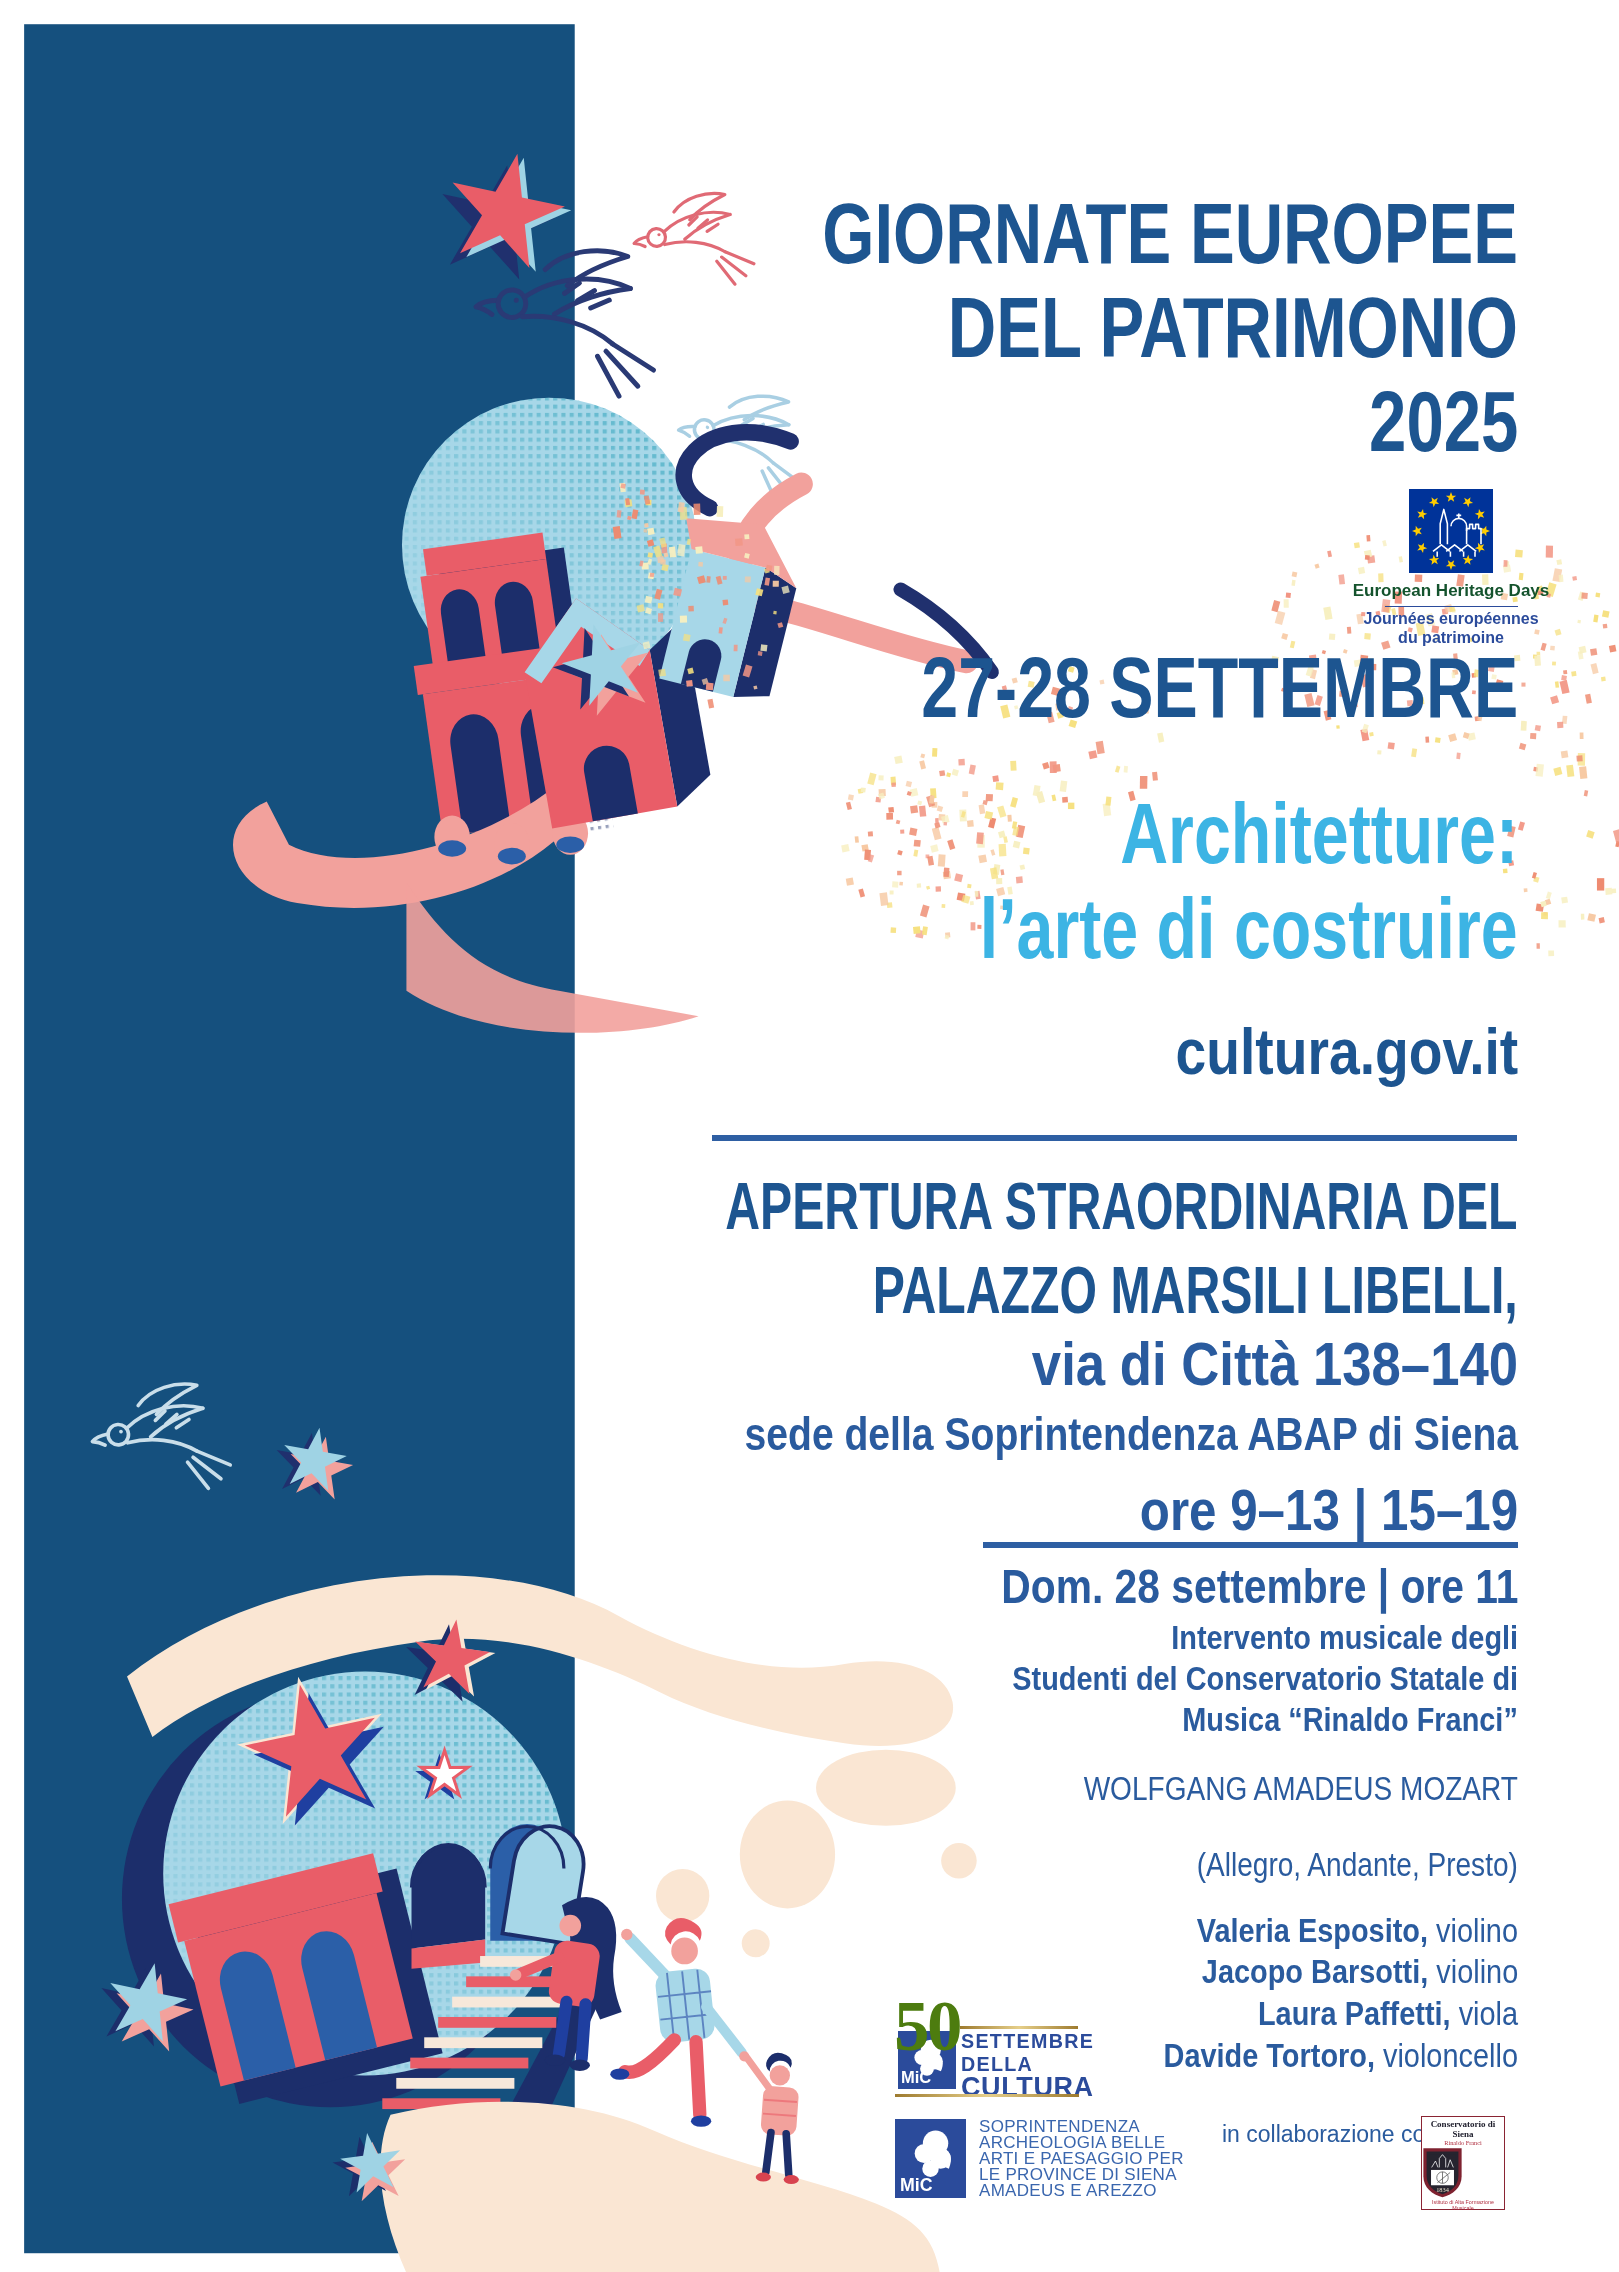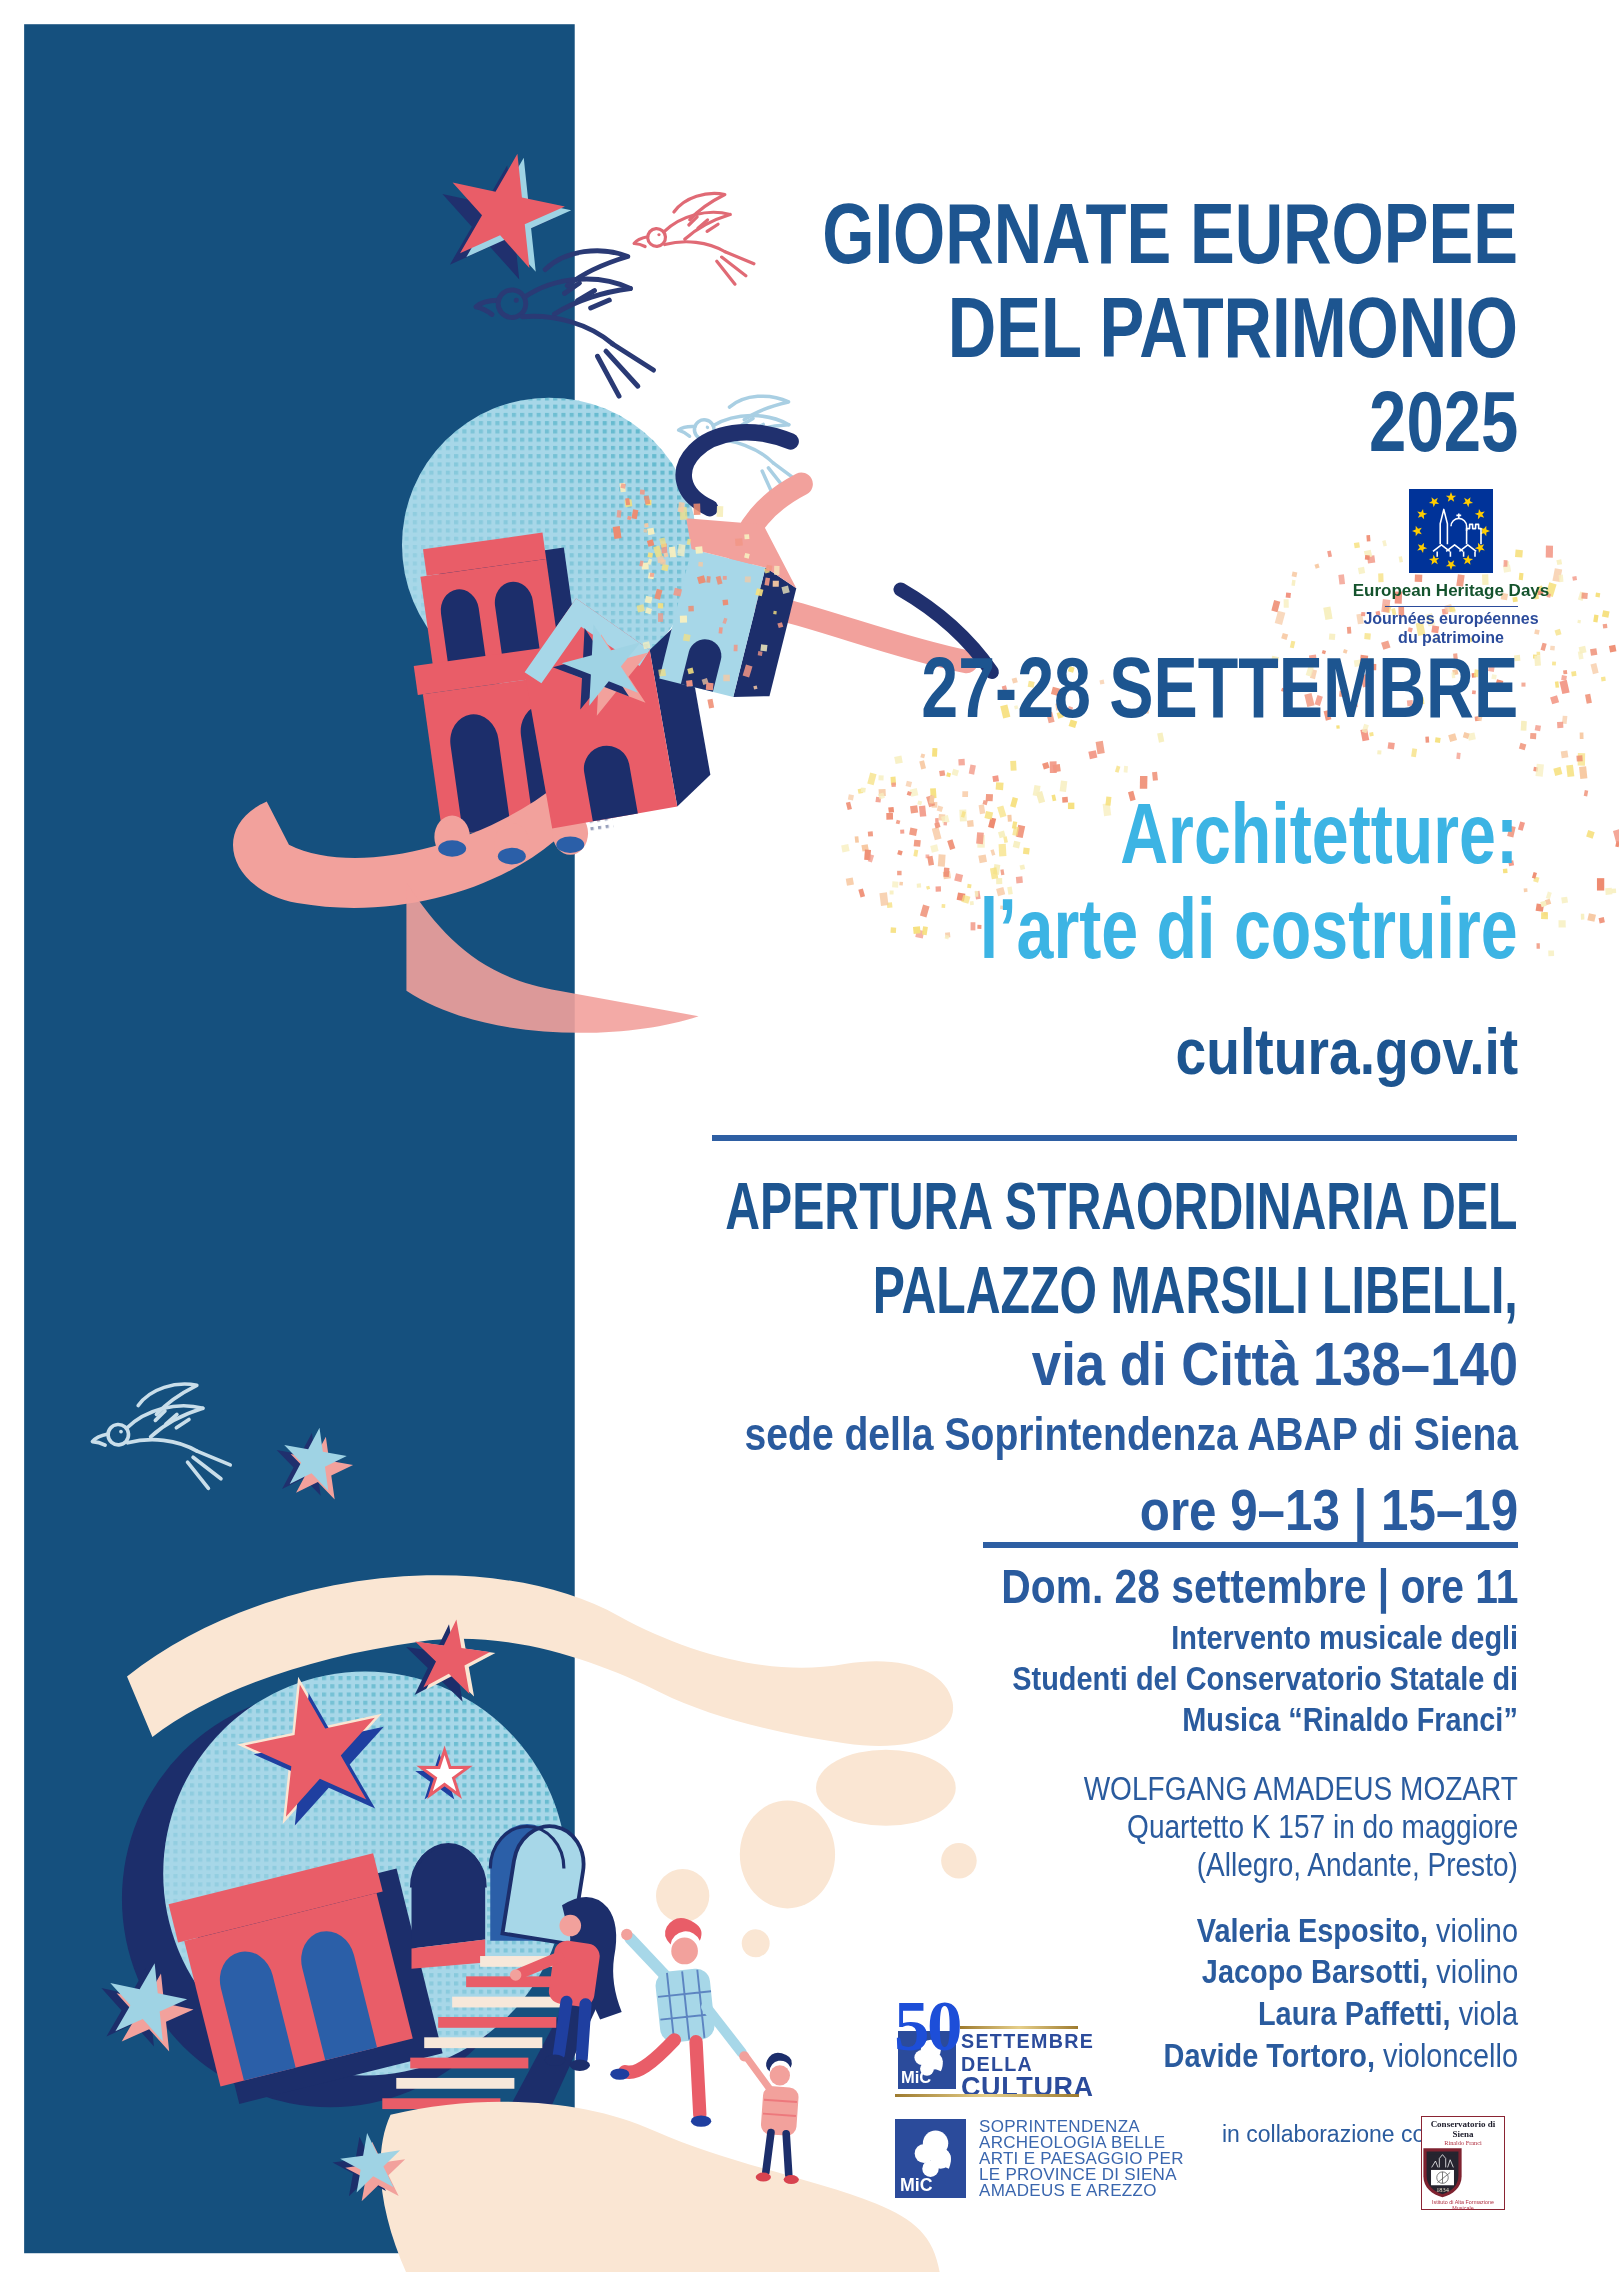--- a/index.html
+++ b/index.html
@@ -29,21 +29,21 @@
   .sep{position:absolute;height:5.7px;background:#2E5FA3;}
   
   #eu-block{left:1346px;top:489px;width:210px;text-align:center;}
   #eu-flag{margin:0 auto;width:84px;height:84px;display:block;}
   .eu-cap1{margin-top:7.6px;font-size:17px;font-weight:bold;color:#14532d;}
   .eu-div{width:133px;height:0;border-top:1.3px solid #2B4B9B;margin:5.1px auto 3.8px auto;}
   .eu-cap2{font-size:16px;font-weight:bold;color:#2B4B9B;line-height:1.15;}
   
   #mic50{left:894px;top:1994px;width:190px;height:105px;}
   #mic50 .fifty{position:absolute;left:0;top:-7.6px;font-family:"Liberation Serif",serif;font-weight:bold;
-                font-size:71px;color:#1d4ed8;z-index:2;letter-spacing:-2.5px;}
+                font-size:71px;color:#4d7c0f;z-index:2;letter-spacing:-2.5px;}
   #mic50 .sq{position:absolute;left:3.8px;top:37px;width:58px;height:58px;background:#2B4B9B;z-index:1;}
   .mic-word{position:absolute;left:3.2px;bottom:2.5px;color:#fff;font-weight:bold;font-size:16.5px;}
   .goldline{position:absolute;height:2.5px;background:linear-gradient(90deg,#9e7b2f,#e6cf8a,#9e7b2f);}
   #mic50 .gl-top{left:66px;top:32px;width:118px;}
   #mic50 .gl-bot{left:1.3px;top:100px;width:184px;}
   #mic50 .mtx{position:absolute;left:67px;color:#2B4B9B;font-weight:bold;letter-spacing:1.3px;line-height:1;}
   #mic50 .m1{top:38px;font-size:19.7px;}
   #mic50 .m2{top:61px;font-size:19.7px;}
   #mic50 .m3{top:80px;font-size:27px;letter-spacing:0.6px;}
   
@@ -791,21 +791,20 @@
   <div class="line f-hours bblue" style="top:1481px"><span class="scx85">ore 9–13 | 15–19</span></div>
 
   <div class="sep" style="left:983px;top:1542px;width:535px"></div>
 
   <div class="line f-dom bblue" style="top:1563px"><span class="scx85">Dom. 28 settembre | ore 11</span></div>
   <div class="line f-intro bblue" style="top:1620px"><span class="scx85">Intervento musicale  degli</span></div>
   <div class="line f-intro bblue" style="top:1661px"><span class="scx85">Studenti del Conservatorio Statale di</span></div>
   <div class="line f-intro bblue" style="top:1702px"><span class="scx85">Musica “Rinaldo Franci”</span></div>
 
   <div class="line f-prog bblue" style="top:1772px"><span class="scx85">WOLFGANG AMADEUS MOZART</span></div>
-  <div class="line f-prog bblue" style="top:1810px"><span class="scx85">Quartetto K 157 in do maggiore</span></div>
   <div class="line f-prog bblue" style="top:1848px"><span class="scx85">(Allegro, Andante, Presto)</span></div>
 
   <div class="line f-perf bblue" style="top:1913px"><span class="scx85"><b>Valeria Esposito,</b> <span class="muted">violino</span></span></div>
   <div class="line f-perf bblue" style="top:1954px"><span class="scx85"><b>Jacopo Barsotti,</b> <span class="muted">violino</span></span></div>
   <div class="line f-perf bblue" style="top:1996px"><span class="scx85"><b>Laura Paffetti,</b> <span class="muted">viola</span></span></div>
   <div class="line f-perf bblue" style="top:2038px"><span class="scx85"><b>Davide Tortoro,</b> <span class="muted">violoncello</span></span></div>
 
   <div class="abs" id="mic50">
     <div class="fifty">50</div>
     <div class="sq">

